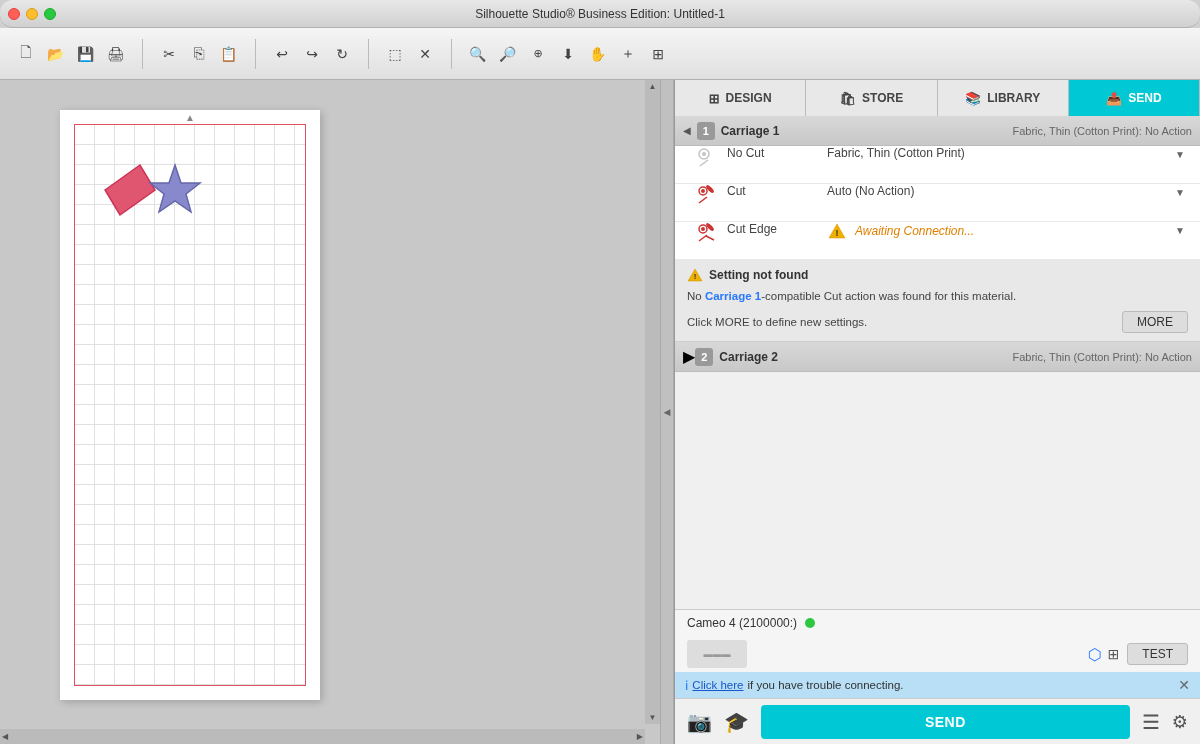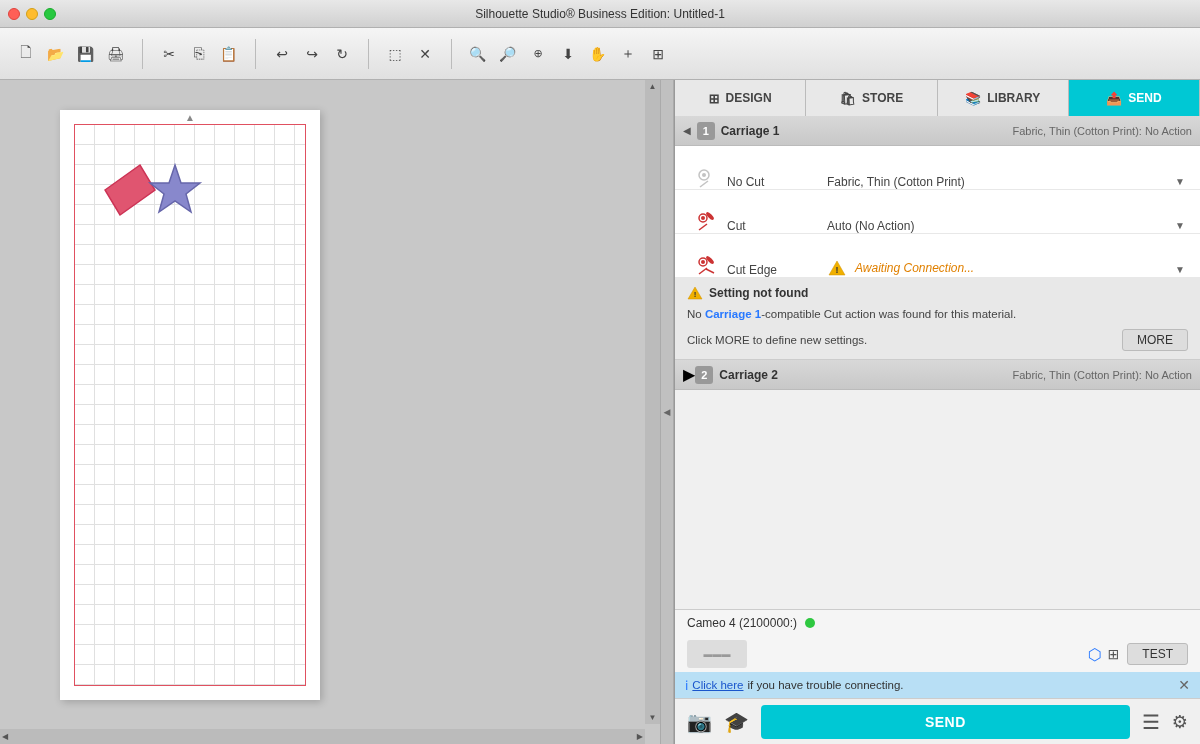--- a/index.html
+++ b/index.html
@@ -7,20 +7,21 @@
 
     
     .title-bar {
       height: 28px;
       background: linear-gradient(to bottom, #e8e8e8, #d0d0d0);
       display: flex;
       align-items: center;
       padding: 0 8px;
       border-bottom: 1px solid #b0b0b0;
       position: relative;
+      border-radius: 13px;
     }
     .traffic-lights { display: flex; gap: 6px; align-items: center; }
     .traffic-light { width: 12px; height: 12px; border-radius: 50%; }
     .tl-close { background: #ff5f57; border: 1px solid #e0443e; }
     .tl-min { background: #febc2e; border: 1px solid #d4a017; }
     .tl-max { background: #28c840; border: 1px solid #1aac2d; }
     .title-text {
       position: absolute;
       left: 50%;
       transform: translateX(-50%);
@@ -191,22 +192,22 @@
       font-size: 11px; color: white; font-weight: bold;
       margin-right: 6px;
     }
     .carriage-title { font-size: 12px; font-weight: 600; color: #333; flex: 1; }
     .carriage-subtitle { font-size: 11px; color: #666; }
 
     
     .cut-options { background: white; }
     .cut-row {
       display: flex;
-      align-items: flex-end;
-      height: 44px;
+      align-items: flex-start;
+      height: 38px;
       border-bottom: 1px solid #e8e8e8;
       padding: 0 12px;
     }
     .cut-icon-area { width: 40px; display: flex; align-items: center; justify-content: center; }
     .cut-label { flex: 0 0 100px; font-size: 12px; color: #444; }
     .cut-value { flex: 1; font-size: 12px; color: #444; }
     .cut-dropdown {
       width: 16px; height: 16px;
       display: flex; align-items: center; justify-content: center;
       cursor: pointer;

